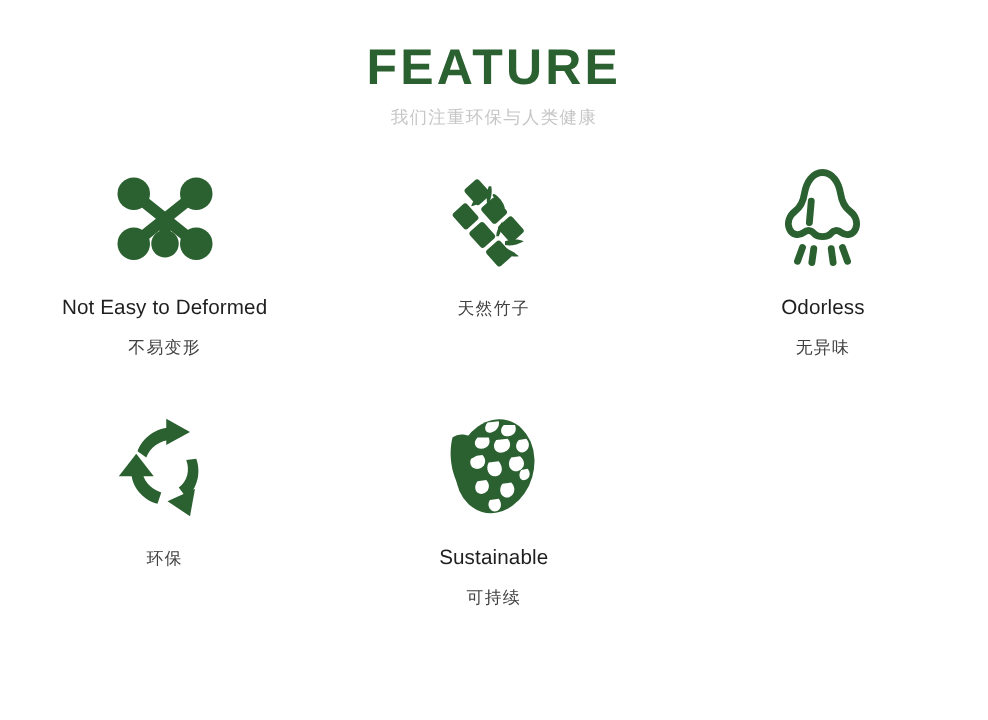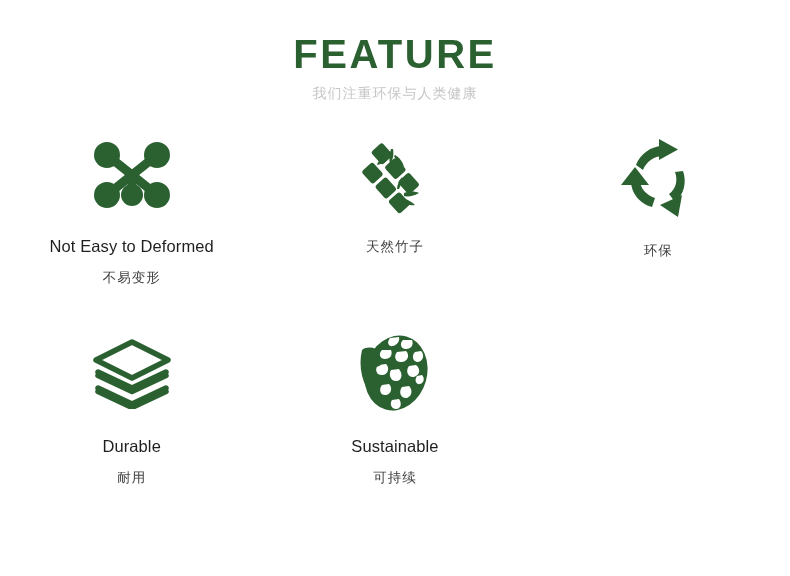--- a/index.html
+++ b/index.html
@@ -151,20 +151,45 @@
           <g fill="#2b6130">
             <path d="M46 57 C52 55, 57 55, 61 57 C56 60, 50 61, 46 60 Z"></path>
             <path d="M44 62 C49 63, 54 66, 57 69 C52 70, 47 68, 44 65 Z"></path>
             <path d="M41 53 C43 49, 44 45, 44 41 C41 45, 39 49, 39 53 Z"></path>
           </g>
         </svg>
       </div>
       <div class="label-cn">天然竹子</div>
     </div>
 
+    <div class="cell">
+      <div class="icon-wrap">
+        <svg width="66" height="84" viewBox="0 0 66 84" fill="none" stroke="#2b6130" stroke-width="5.5" stroke-linecap="round" stroke-linejoin="round">
+          <path d="M33 5
+                   C25 5, 20 13, 18.5 22
+                   C17.5 29, 15 33, 11 36
+                   C6.5 39.5, 4.5 45, 6.5 50
+                   C8.5 55, 14 56, 18 53
+                   C21 50.5, 24 51, 26.5 54
+                   C29 57, 37 57, 39.5 54
+                   C42 51, 45 50.5, 48 53
+                   C52 56, 57.5 55, 59.5 50
+                   C61.5 45, 59.5 39.5, 55 36
+                   C51 33, 48.5 29, 47.5 22
+                   C46 13, 41 5, 33 5 Z"></path>
+          <line x1="24" y1="28" x2="22.5" y2="45"></line>
+          <line x1="17" y1="65" x2="13" y2="76"></line>
+          <line x1="26" y1="66" x2="24.5" y2="77"></line>
+          <line x1="40" y1="66" x2="41.5" y2="77"></line>
+          <line x1="49" y1="65" x2="53" y2="76"></line>
+        </svg>
+      </div>
+      <div class="label-en">Odorless</div>
+      <div class="label-cn">无异味</div>
+    </div>
 
     <div class="cell row2">
       <div class="icon-wrap">
         <svg width="80" height="80" viewBox="0 0 80 80" fill="none">
           <g fill="#2b6130">
 
             <path d="M18 28
                      C22 17, 33 9, 45 9
                      L45 19
                      C36 19, 28 25, 25 33 Z"></path>
@@ -180,33 +205,20 @@
                      C13 56, 22 67, 34 70
                      L37 61
                      C28 58, 22 51, 22 43 Z"></path>
             <path d="M3 48 L17 30 L31 48 Z"></path>
           </g>
         </svg>
       </div>
       <div class="label-cn">环保</div>
     </div>
 
-    <div class="cell row2">
-      <div class="icon-wrap">
-        <svg width="84" height="72" viewBox="0 0 84 72" fill="none" stroke="#2b6130" stroke-width="5.5" stroke-linejoin="round" stroke-linecap="round">
-          <path d="M42 5 L78 23 L42 41 L6 23 Z"></path>
-          <path d="M8 35 L42 51 L76 35"></path>
-          <path d="M8 38.5 L42 54.5 L76 38.5"></path>
-          <path d="M8 51 L42 67 L76 51"></path>
-          <path d="M8 54.5 L42 70.5 L76 54.5"></path>
-        </svg>
-      </div>
-      <div class="label-en">Durable</div>
-      <div class="label-cn">耐用</div>
-    </div>
 
     <div class="cell row2">
       <div class="icon-wrap">
         <svg width="78" height="86" viewBox="0 0 78 86" fill="none">
           <defs>
             <clipPath id="globeClip">
               <ellipse cx="40" cy="43" rx="31" ry="38" transform="rotate(16 40 43)"></ellipse>
             </clipPath>
           </defs>
 

